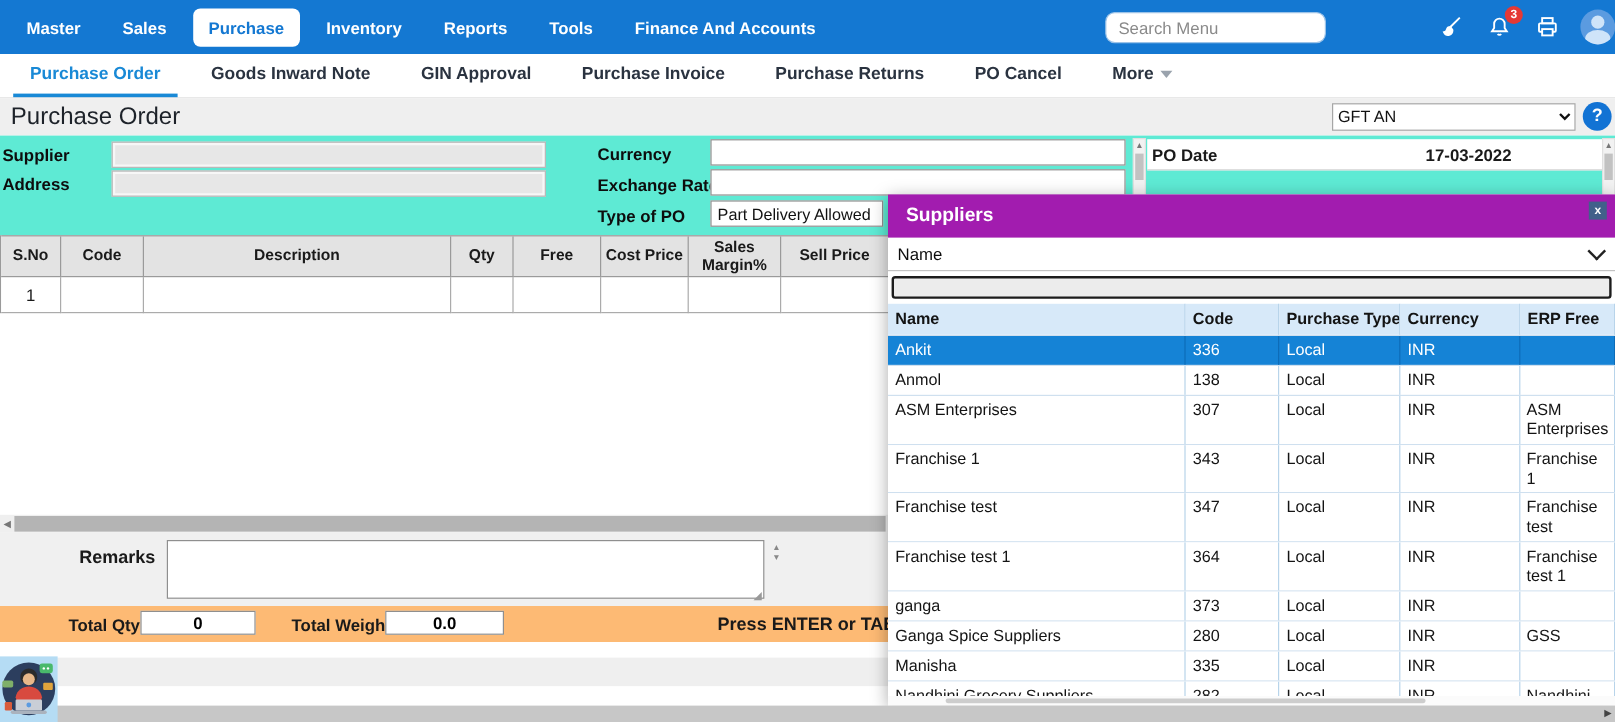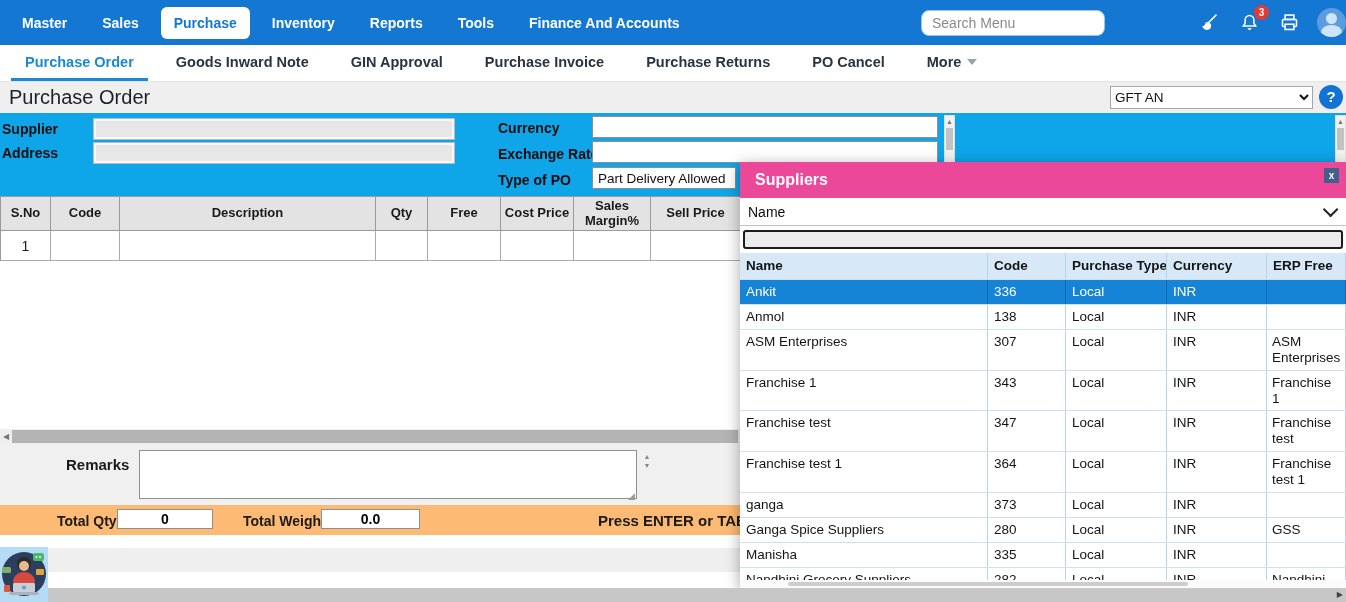--- a/index.html
+++ b/index.html
@@ -35,21 +35,21 @@
 
   
   .titlebar{position:absolute;left:0;top:82px;width:1346px;height:31px;background:#efefef;}
   .page-title{position:absolute;left:9px;top:4px;font-size:20px;color:#1d2229;}
   .company-select{position:absolute;right:33px;top:4px;width:203px;height:23px;font-size:13.5px;
           border:1px solid #a6a6a6;background:#fff;font-family:inherit;color:#111;}
   .help-btn{position:absolute;right:3px;top:3px;width:24px;height:24px;border-radius:50%;background:#1273d4;
           color:#fff;font-weight:700;font-size:15px;text-align:center;line-height:24px;cursor:pointer;}
 
   
-  .formarea{position:absolute;left:0;top:113px;width:1346px;height:83px;background:#0ea5e9;}
+  .formarea{position:absolute;left:0;top:113px;width:1346px;height:83px;background:#5eead4;}
   .flbl{position:absolute;font-size:14px;font-weight:700;color:#0d0d0d;white-space:nowrap;}
   .finput{position:absolute;box-sizing:border-box;height:22px;font-size:13.5px;font-family:inherit;padding:0 5px;}
   .dis{background:#e7e7e7;border:1px solid #b9b9b9;box-shadow:0 0 0 2px #f7f7f7 inset;}
   .wht{background:#fff;border:1px solid #8f8f8f;}
   .posel{display:flex;align-items:center;font-size:13.5px;color:#111;}
   .po-panel{position:absolute;left:956px;top:3px;width:379px;}
   .po-row{display:flex;height:25px;background:#fff;border-bottom:1px solid #d6d6d6;align-items:center;}
   .po-row .l{width:228px;font-size:14px;font-weight:700;padding-left:4px;}
   .po-row .v{flex:1;font-size:14px;font-weight:700;}
   .vscroll{position:absolute;width:11px;background:#f2f2f2;border:1px solid #e0e0e0;box-sizing:border-box;}
@@ -93,21 +93,21 @@
   .strip-w2{position:absolute;left:0;top:572px;width:1346px;height:16px;background:#fff;}
   .bottombar{position:absolute;left:0;top:588px;width:1346px;height:14px;background:#c7c7c7;z-index:60;}
   .bottombar .arr{position:absolute;right:3px;top:2px;font-size:8px;color:#444;}
 
   
   .chat-widget{position:absolute;left:0;top:547px;width:48px;height:55px;background:#b5dcf4;z-index:70;}
 
   
   .popup{position:absolute;left:740px;top:162px;width:606px;height:426px;background:#fff;z-index:40;
          box-shadow:0 3px 14px rgba(0,0,0,.35);display:flex;flex-direction:column;box-sizing:border-box;}
-  .popup-header{height:36px;min-height:36px;background:#ec4899;color:#fff;display:flex;align-items:center;
+  .popup-header{height:36px;min-height:36px;background:#a21caf;color:#fff;display:flex;align-items:center;
          padding:0 15px;font-size:16px;font-weight:600;position:relative;}
   .popup-close{position:absolute;right:7px;top:6px;width:15px;height:15px;background:#41608a;color:#fff;
          font-size:10px;font-weight:700;text-align:center;line-height:15px;cursor:pointer;}
   .popup-filter{height:27px;min-height:27px;border-bottom:1px solid #c2c2c2;display:flex;align-items:center;
          padding:0 8px;font-size:14px;color:#0d0d0d;cursor:pointer;background:#fff;}
   .chev{margin-left:auto;margin-right:4px;width:9px;height:9px;border-right:2.5px solid #222;
          border-bottom:2.5px solid #222;transform:rotate(45deg) translateY(-3px);}
   .popup-search{margin:4px 3px;height:15px;min-height:15px;background:#ececec;border:2px solid #1c1c1c;border-radius:3px;}
   .ptable{flex:1;overflow:hidden;}
   .prow{display:flex;border-bottom:1px solid #cfe0ef;background:#fff;}
@@ -195,20 +195,24 @@
     <input class="finput wht" style="left: 592px; top: 28px; width: 346px;" value="">
     <div class="flbl" style="left:498px;top:59px">Type of PO</div>
     <div class="finput wht posel" style="left:592px;top:54px;width:144px">Part Delivery Allowed</div>
 
     <div class="vscroll" style="left:944px;top:2px;height:55px">
       <div class="up">▲</div>
       <div class="thumb"></div>
     </div>
 
     <div class="po-panel">
+      <div class="po-row">
+        <div class="l">PO Date</div>
+        <div class="v">17-03-2022</div>
+      </div>
     </div>
 
     <div class="vscroll" style="left:1335px;top:2px;height:55px">
       <div class="up">▲</div>
       <div class="thumb"></div>
     </div>
   </div>
 
   <div class="itable">
     <div class="ithead">

